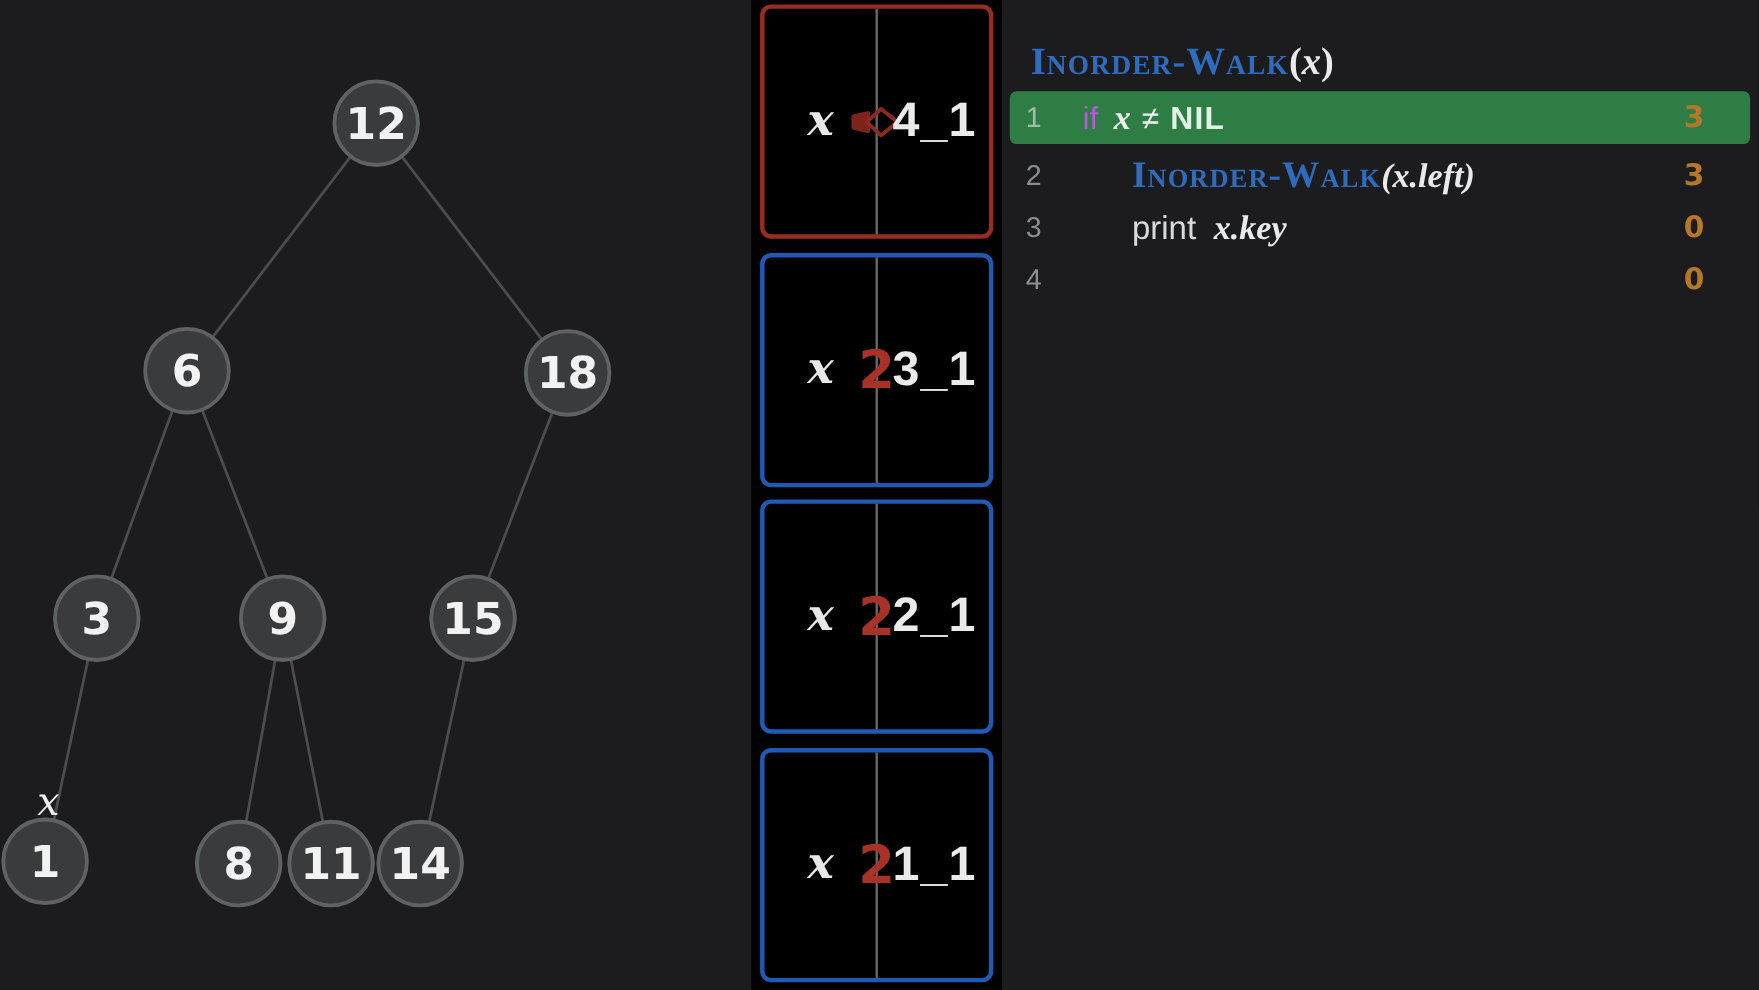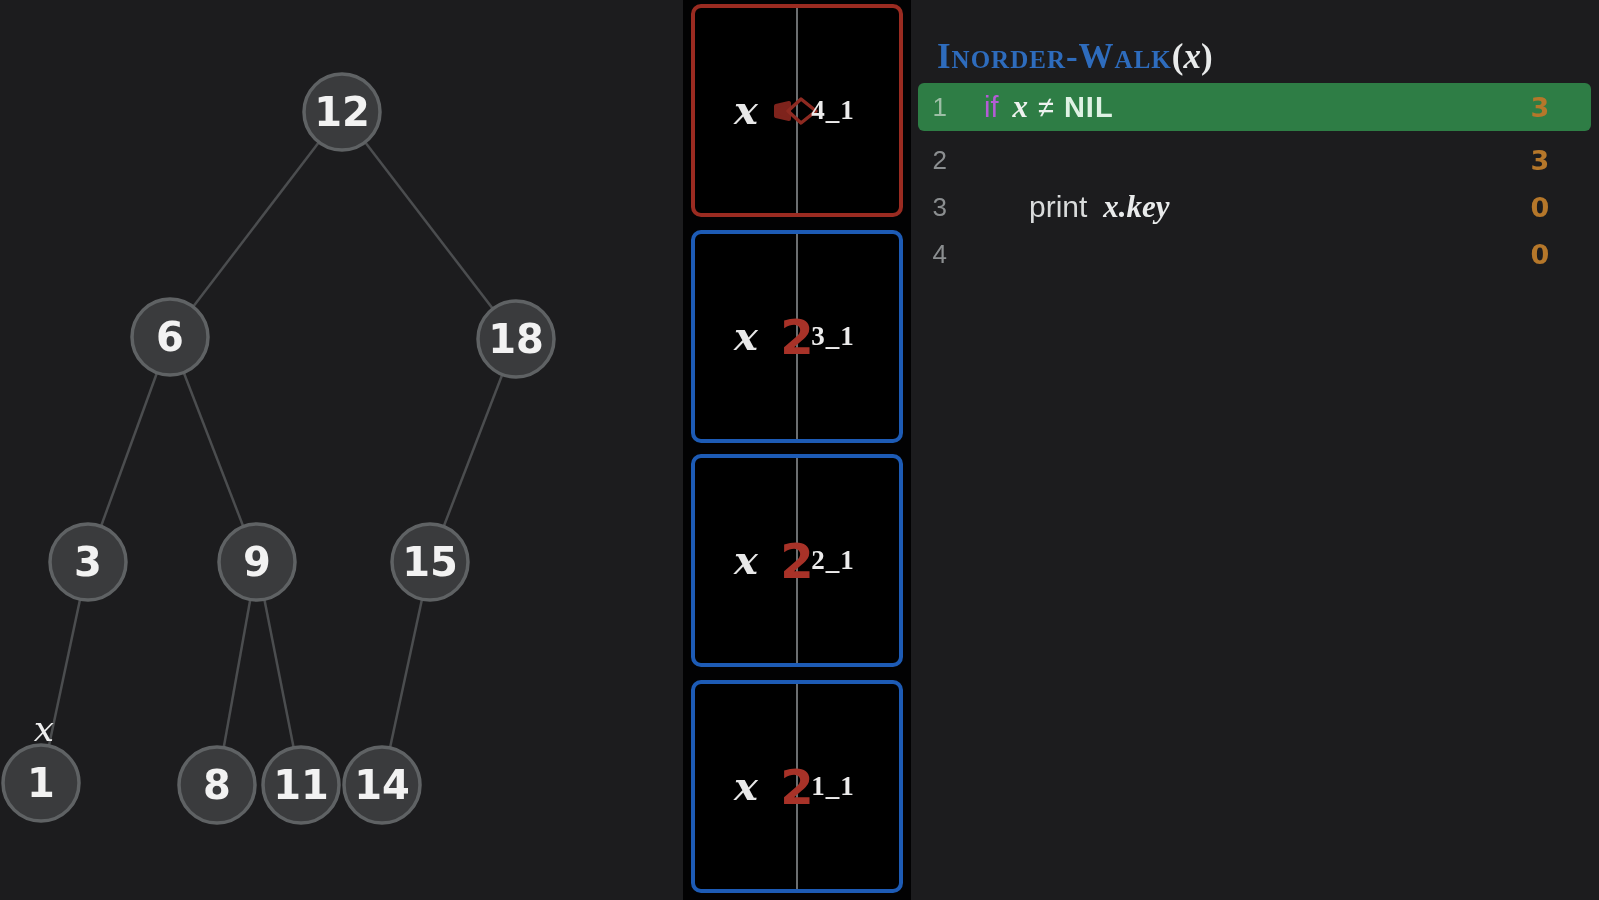--- a/index.html
+++ b/index.html
@@ -22,21 +22,21 @@
   .frame.active{border-color:var(--active,#9a2b21);}
   .frame-divider{position:absolute;left:50%;top:0;bottom:0;width:2px;background:var(--divider,#6b6e70);
                  transform:translateX(-50%);}
   .frame-var{position:absolute;left:0;top:50%;width:50%;transform:translateY(-54%);text-align:center;
              color:#e8e8e8;font-family:"DejaVu Serif",serif;font-style:italic;font-weight:bold;font-size:40px;}
   .frame-marker{position:absolute;left:50%;top:50%;transform:translate(-50%,-50%);
                 color:var(--marker,#a83228);font-family:"DejaVu Sans",sans-serif;font-weight:bold;font-size:48px;
                 line-height:1;}
   .frame-marker svg{display:block;}
   .frame-value{position:absolute;left:57%;top:50%;transform:translateY(-52%);
-               color:#ecebeb;font-family:Liberation Serif, serif;font-weight:bold;font-size:27px;letter-spacing:1px;}
+               color:#ecebeb;font-family:Liberation Sans, sans-serif;font-weight:bold;font-size:44px;letter-spacing:1px;}
 
   
   #code-panel{position:absolute;left:911px;top:12px;width:621px;height:900px;}
   #code-title{position:absolute;left:26px;top:24px;font-size:35px;line-height:40px;white-space:nowrap;}
   .callname{color:var(--call,#2e6cbd);font-family:"Liberation Serif",serif;font-weight:bold;
             font-variant:small-caps;letter-spacing:1px;}
   .paren{color:#e9ebeb;font-family:"Liberation Serif",serif;font-weight:bold;}
   .ivar{color:#e9ebeb;font-family:"Liberation Serif",serif;font-style:italic;font-weight:bold;}
   #highlight-bar{position:absolute;left:7px;top:71px;width:673px;height:48px;background:var(--hl,#2e7d45);
                  border-radius:6px;}
@@ -160,20 +160,21 @@
     <div id="highlight-bar"></div>
 
     <div class="code-line hl" style="top:71px;height:48px">
       <span class="lnum">1</span>
       <span class="content ind1"><span class="kw-if">if</span><span class="mvar">x</span><span class="op">≠</span><span class="nilword">NIL</span></span>
       <span class="count">3</span>
     </div>
 
     <div class="code-line" style="top:124px">
       <span class="lnum">2</span>
+      <span class="content ind2"><span class="callname calltext">Inorder-Walk</span><span class="callargs">(x.left)</span></span>
       <span class="count">3</span>
     </div>
 
     <div class="code-line" style="top:171px">
       <span class="lnum">3</span>
       <span class="content ind2"><span class="kw-plain">print</span><span class="callargs">x.key</span></span>
       <span class="count">0</span>
     </div>
 
     <div class="code-line" style="top:218px">

